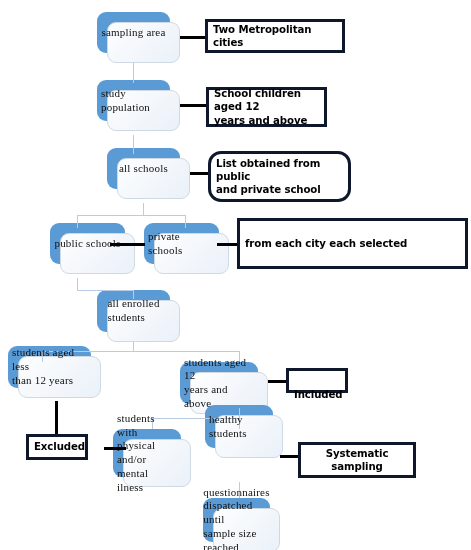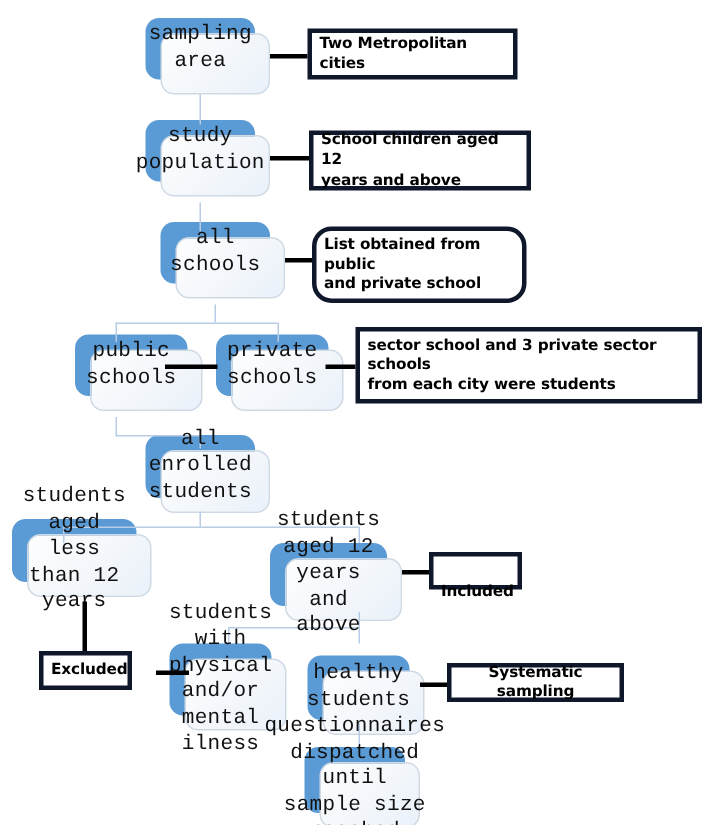--- a/index.html
+++ b/index.html
@@ -43,29 +43,28 @@
   }
   .node .label {
     position: absolute;
     left: 0;
     top: 0;
     width: 100%;
     height: 100%;
     display: flex;
     align-items: center;
     justify-content: center;
-    text-align: center;
+    text-align: left;
     color: #111111;
-    font-size: 14px;
+    font-size: 11px;
     line-height: 1.25;
     letter-spacing: .2px;
     padding: 0 4px;
     box-sizing: border-box;
     z-index: 3;
-    font-family: Liberation Mono, monospace;
   }
 
   
   .callout {
     position: absolute;
     box-sizing: border-box;
     background: #ffffff;
     border: 3px solid #0f172a;
     display: flex;
     align-items: center;
@@ -206,21 +205,21 @@
     <div class="card"></div>
     <div class="label">
       <div>
         <div>students with</div>
         <div>physical  and/or</div>
         <div>mental ilness</div>
       </div>
     </div>
   </div>
 
-  <div class="node" style="left:205px; top:437px; width:68px; height:43px;">
+  <div class="node" style="left:205px; top:405px; width:68px; height:43px;">
     <div class="shadow"></div>
     <div class="card"></div>
     <div class="label">healthy  students</div>
   </div>
 
   <div class="node" style="left:203px; top:498px; width:67px; height:44px;">
     <div class="shadow"></div>
     <div class="card"></div>
     <div class="label">
       <div>
@@ -231,52 +230,51 @@
       </div>
     </div>
   </div>
 
   <div class="callout" style="left:205px; top:19px; width:140px; height:34px;">
     <div class="ctext">
       <div>Two Metropolitan cities</div>
     </div>
   </div>
 
-  <div class="callout" style="left:206px; top:87px; width:148px; height:40px;">
+  <div class="callout" style="left:206px; top:87px; width:121px; height:40px;">
     <div class="ctext">
       <div>School children aged 12</div>
       <div>years and above</div>
     </div>
   </div>
 
   <div class="callout" style="left:208px; top:151px; width:143px; height:51px;border-radius:13px;">
     <div class="ctext">
       <div>List obtained from public</div>
       <div>and private school</div>
     </div>
   </div>
 
   <div class="callout" style="left:237px; top:218px; width:231px; height:51px;">
     <div class="ctext">
-      <div>sector school and 3 private sector schools</div>
-      <div>from each city were students</div>
+      <div>from each city each selected</div>
     </div>
   </div>
 
   <div class="callout center" style="left:286px; top:368px; width:62px; height:25px;">
     <div class="ctext" style="text-align:center;margin-top:28px;">
       <div>Included</div>
     </div>
   </div>
 
   <div class="callout center" style="left:26px; top:434px; width:62px; height:26px;">
     <div class="ctext" style="text-align:center;">
       <div>Excluded</div>
     </div>
   </div>
 
-  <div class="callout center" style="left:298px; top:442px; width:118px; height:26px;">
+  <div class="callout center" style="left:298px; top:442px; width:118px; height:36px;">
     <div class="ctext" style="text-align:center;">
       <div>Systematic sampling</div>
     </div>
   </div>
 
 </div>
 
 </body></html>

